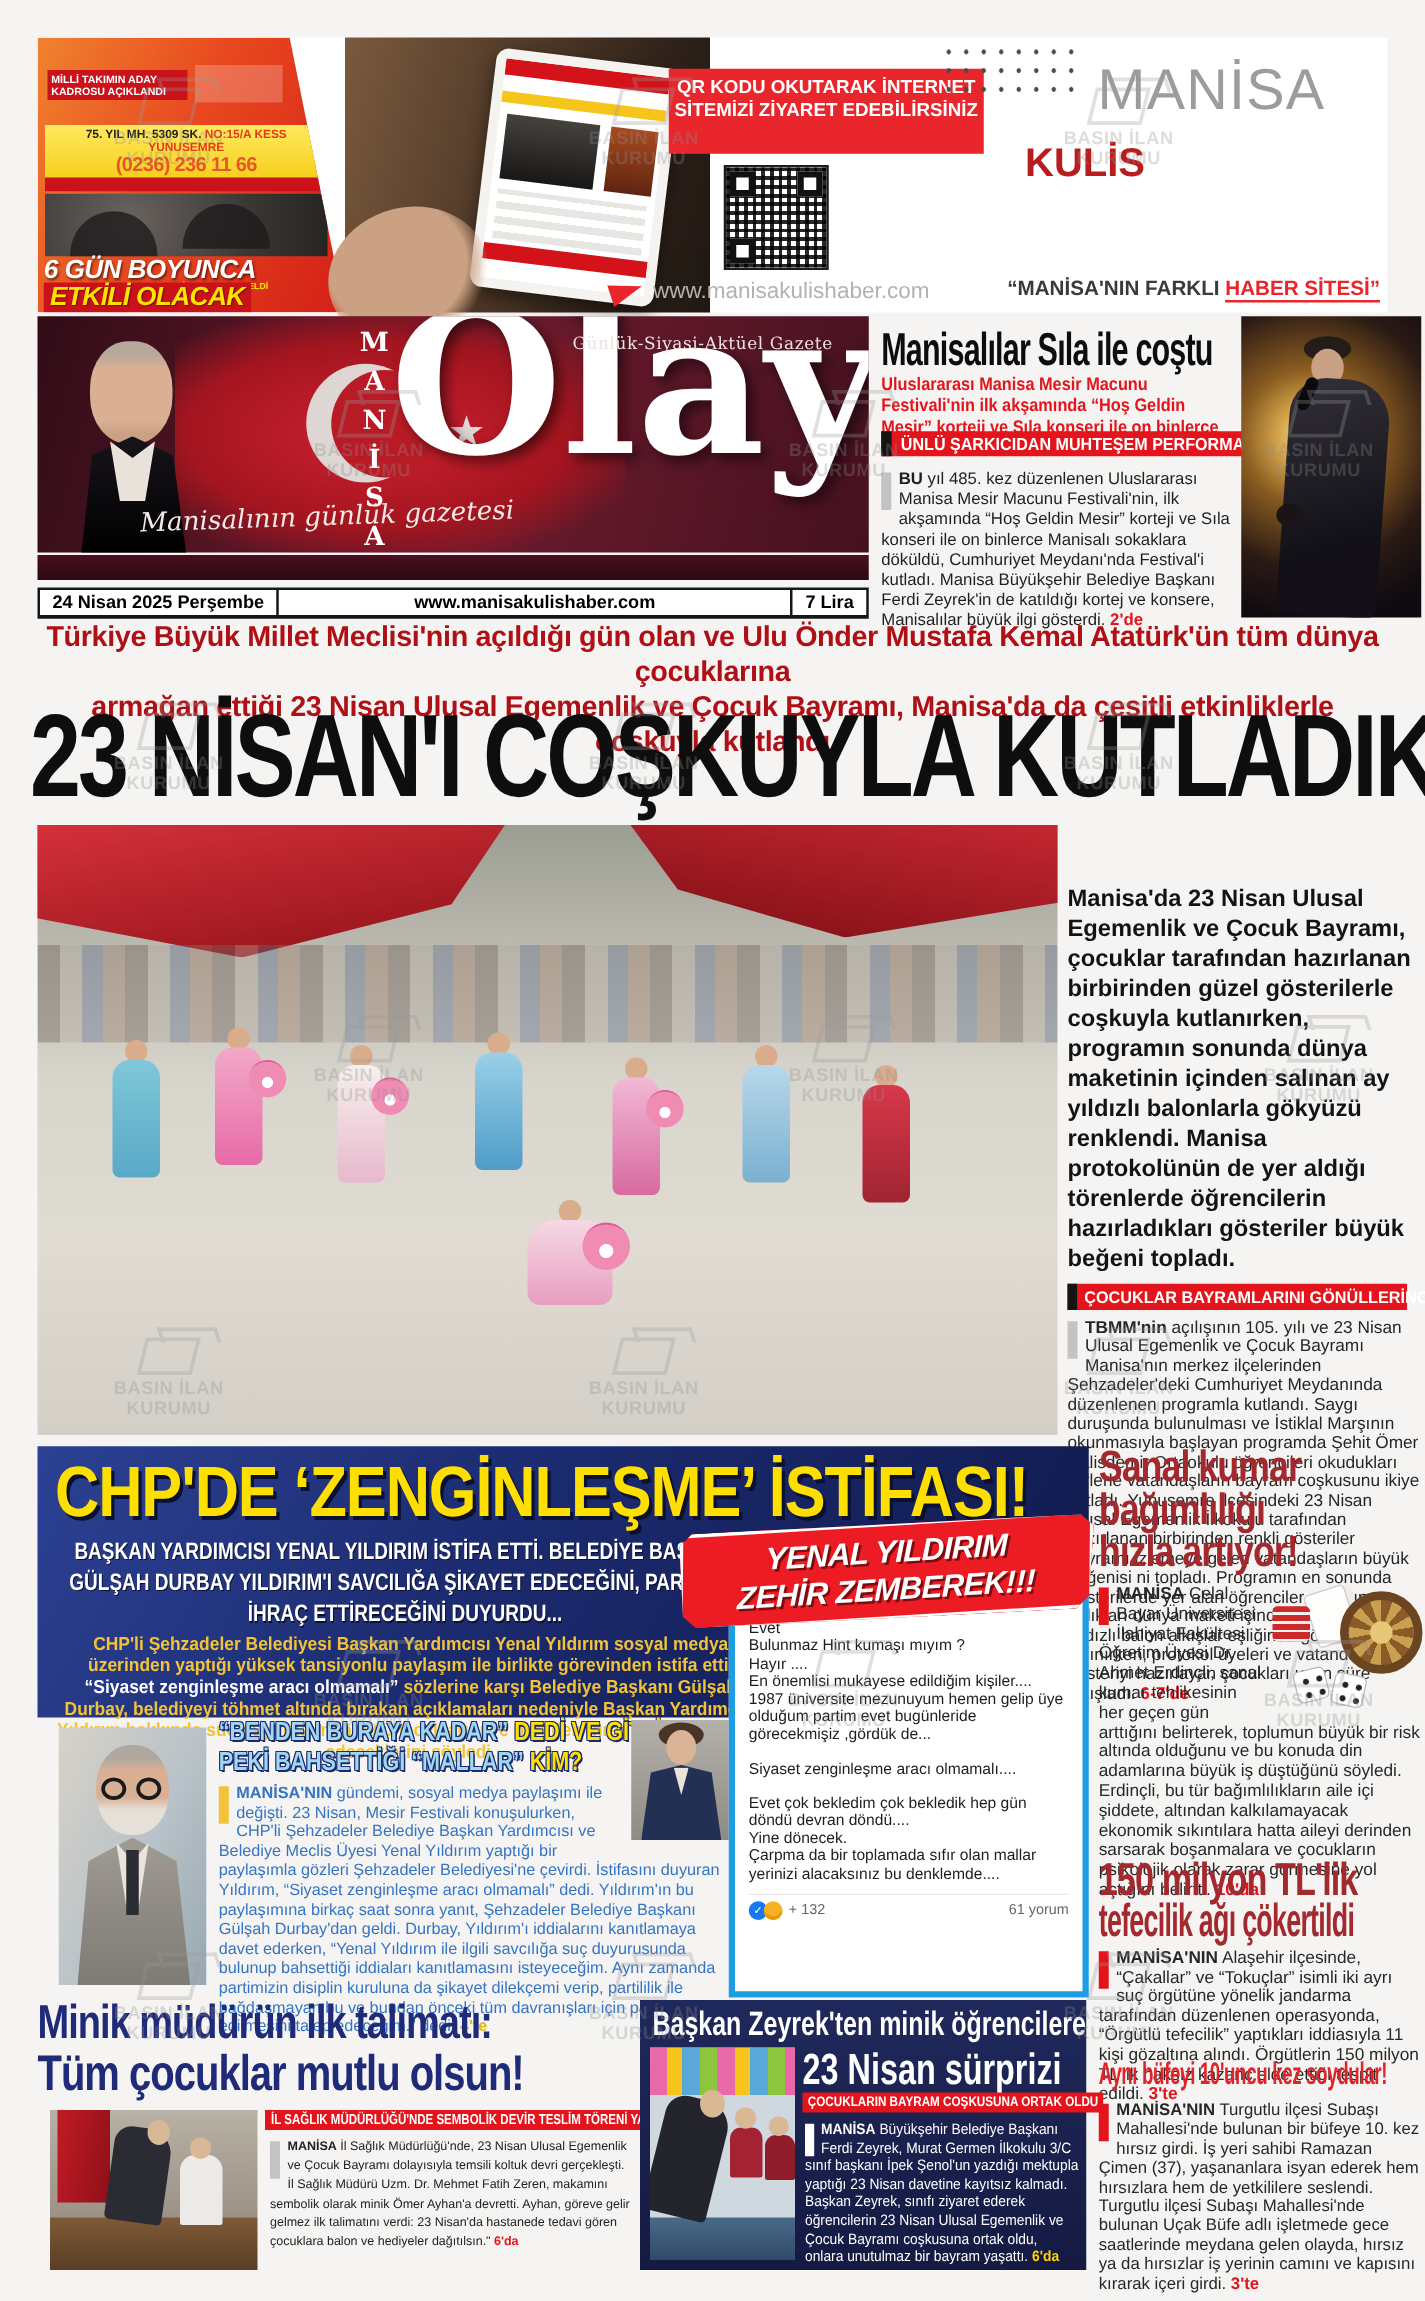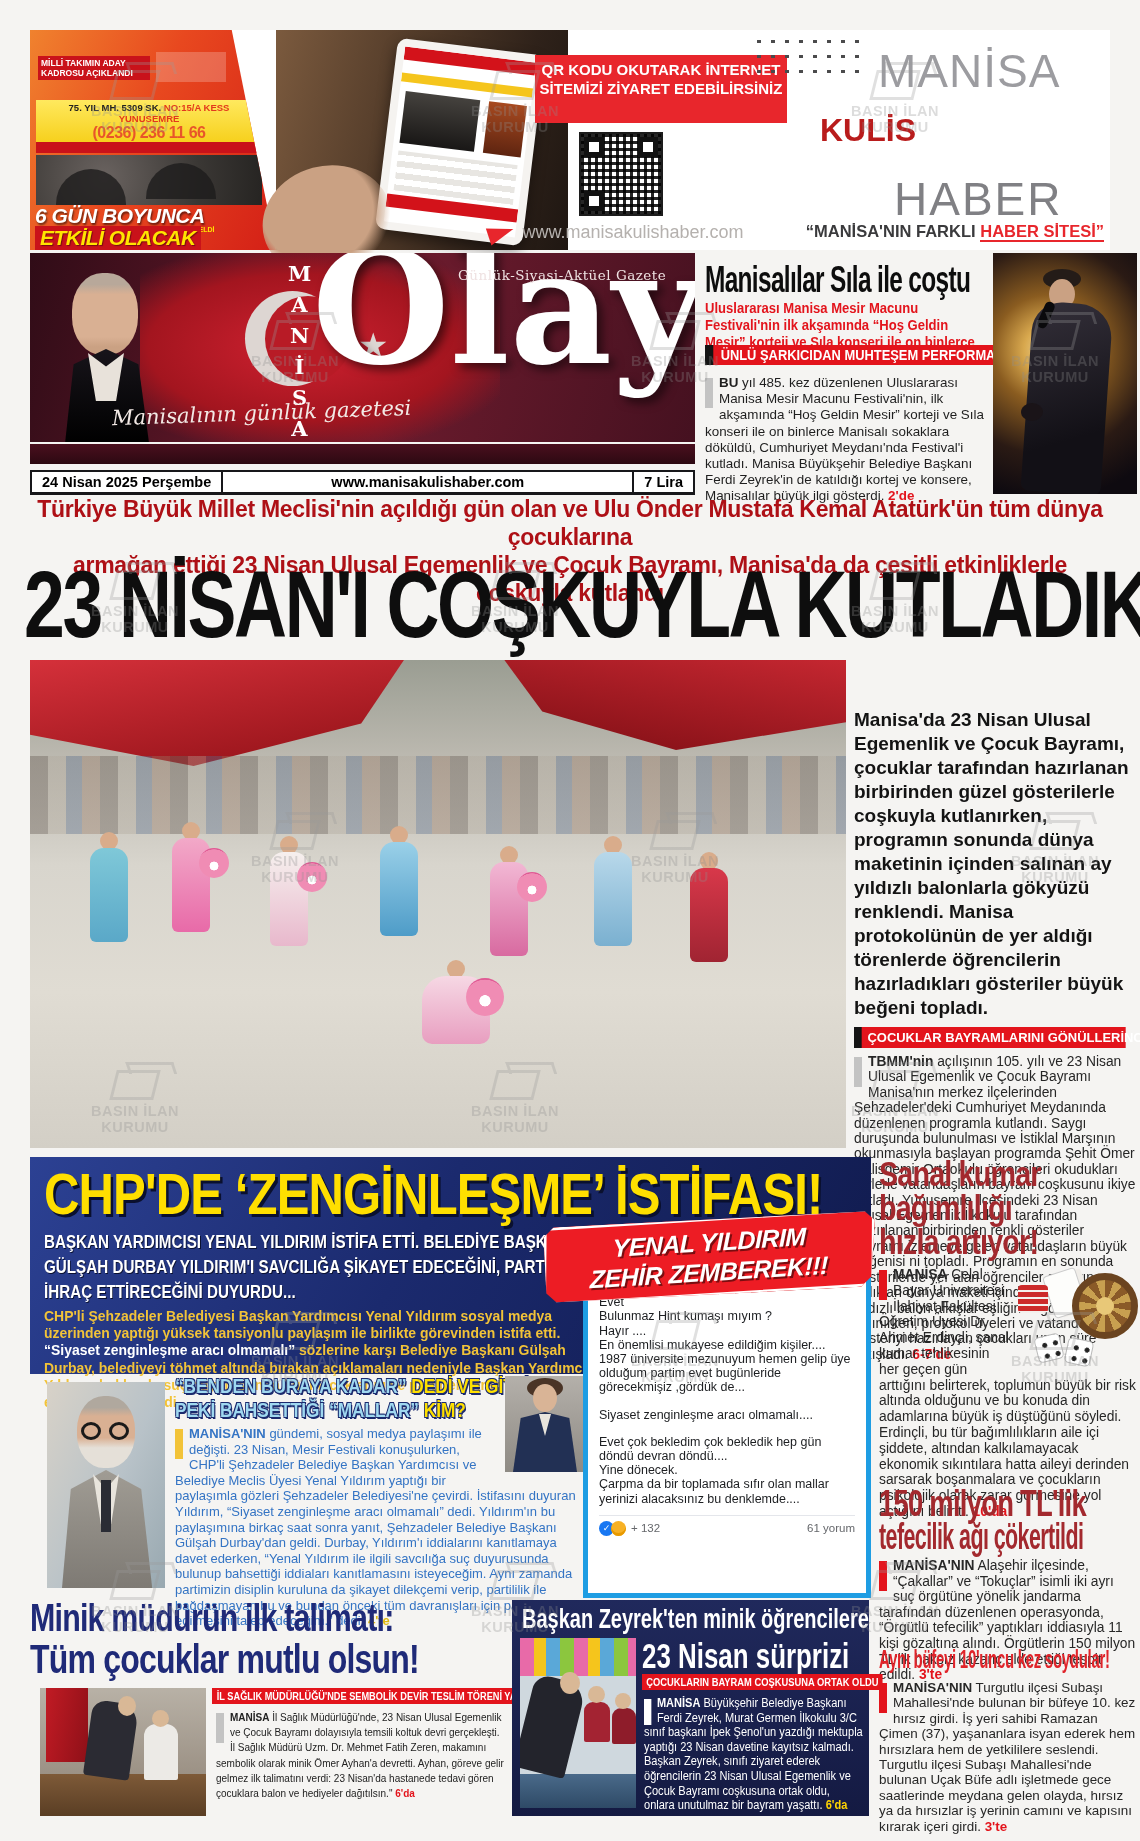--- a/index.html
+++ b/index.html
@@ -153,21 +153,21 @@
   
   .maincol{left:854px;top:660px;width:283px;height:488px;margin-top:48px;}
   .m-intro{font-size:19px;line-height:24px;font-weight:800;color:#131313;}
   .m-badge{margin-top:7px;background:#e3141c;color:#fff;font-weight:800;font-size:13.5px;padding:3px 6px;
       border-left:8px solid #141414;white-space:nowrap;transform:scaleX(.96);transform-origin:0 0;}
   .m-body{margin-top:6px;font-size:13.8px;line-height:15.4px;color:#262626;}
   .m-body .lead{font-weight:700;}
 
   
   .chp{left:30px;top:1157px;width:841px;height:217px;padding:4px 0 12px 14px;
-      background:linear-gradient(120deg,#2c4193 0%,#1b2a6e 45%,#101a4c 100%);}
+      background:linear-gradient(120deg,#2c4193 0%,#1b2a6e 45%,#101a4c 100%);text-align:center;}
   .chp-h{font-size:57px;font-weight:900;color:#ffdf00;letter-spacing:-1px;text-shadow:3px 3px 0 #0a102e;transform:scaleX(.86);}
   .chp-deck{margin-top:2px;width:700px;font-size:19px;line-height:25px;font-weight:900;color:#fff;
       transform:scaleX(.8);transform-origin:0 0;text-shadow:1px 1px 0 #0a102e;}
   .chp-body{margin-top:3px;width:612px;font-size:15px;line-height:17.2px;font-weight:700;color:#f2c338;
       transform:scaleX(.93);transform-origin:0 0;}
   .chp-body .w{color:#fff;}
 
   
   .starb{left:543px;top:1218px;width:332px;height:78px;background:#ed1c24;border:3px solid #fff;
       box-shadow:0 0 0 3px #ed1c24,3px 4px 8px rgba(0,0,0,.4);transform:rotate(-3.5deg) skewX(-4deg);
@@ -352,21 +352,20 @@
       <span class="qc" style="right:3px;top:3px"></span>
       <span class="qc" style="left:3px;bottom:3px"></span>
     </div>
     <div class="urlrow">
       <span class="plane"></span>
       <span class="urltxt">www.manisakulishaber.com</span>
     </div>
     <div class="dots"></div>
     <div class="lg1">MANİSA</div>
     <div class="lg2">KULİS</div>
-    <div class="lg3">HABER</div>
     <div class="lgtag">
       <span>“MANİSA'NIN FARKLI</span> <span class="red">HABER SİTESİ”</span>
     </div>
   </div>
 
   <div class="abs masthead">
     <div class="flag">
       <div class="cres"></div>
       <div class="star">★</div>
     </div>

